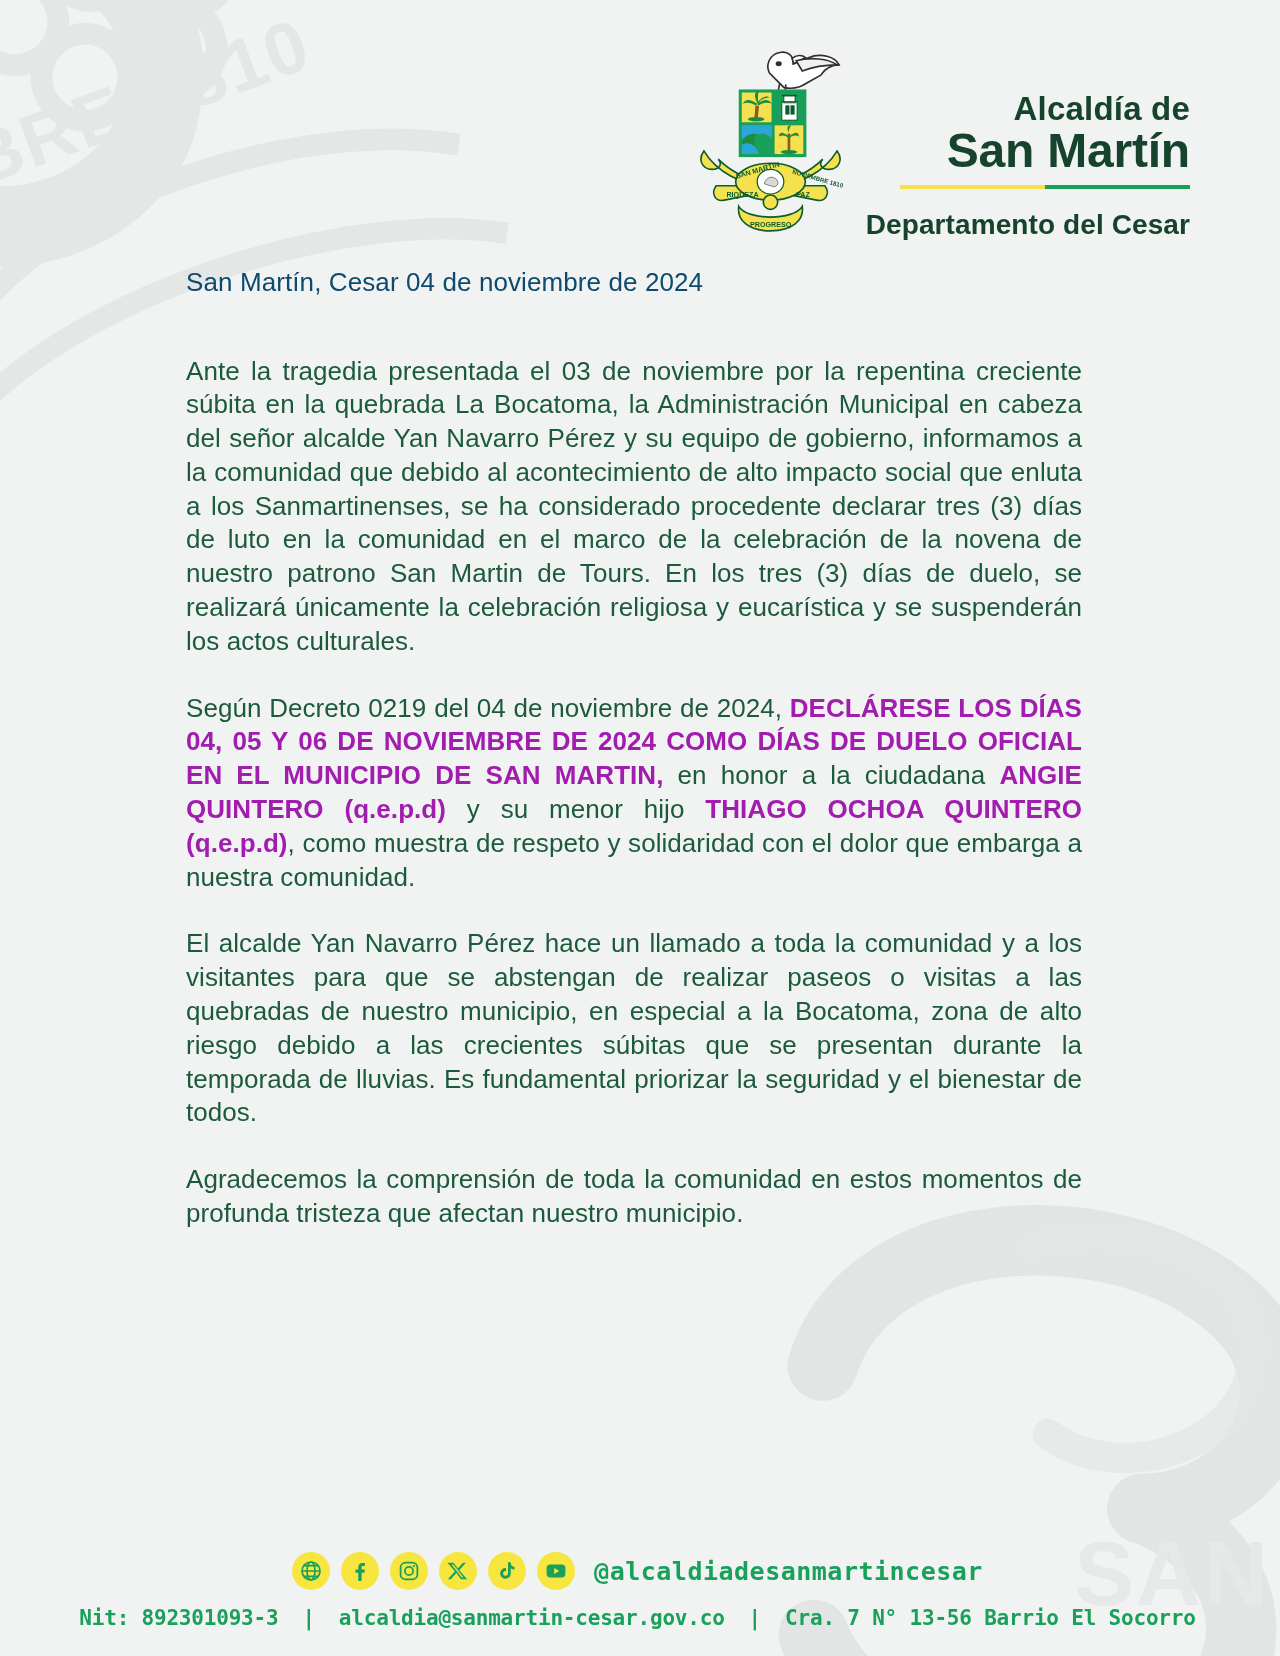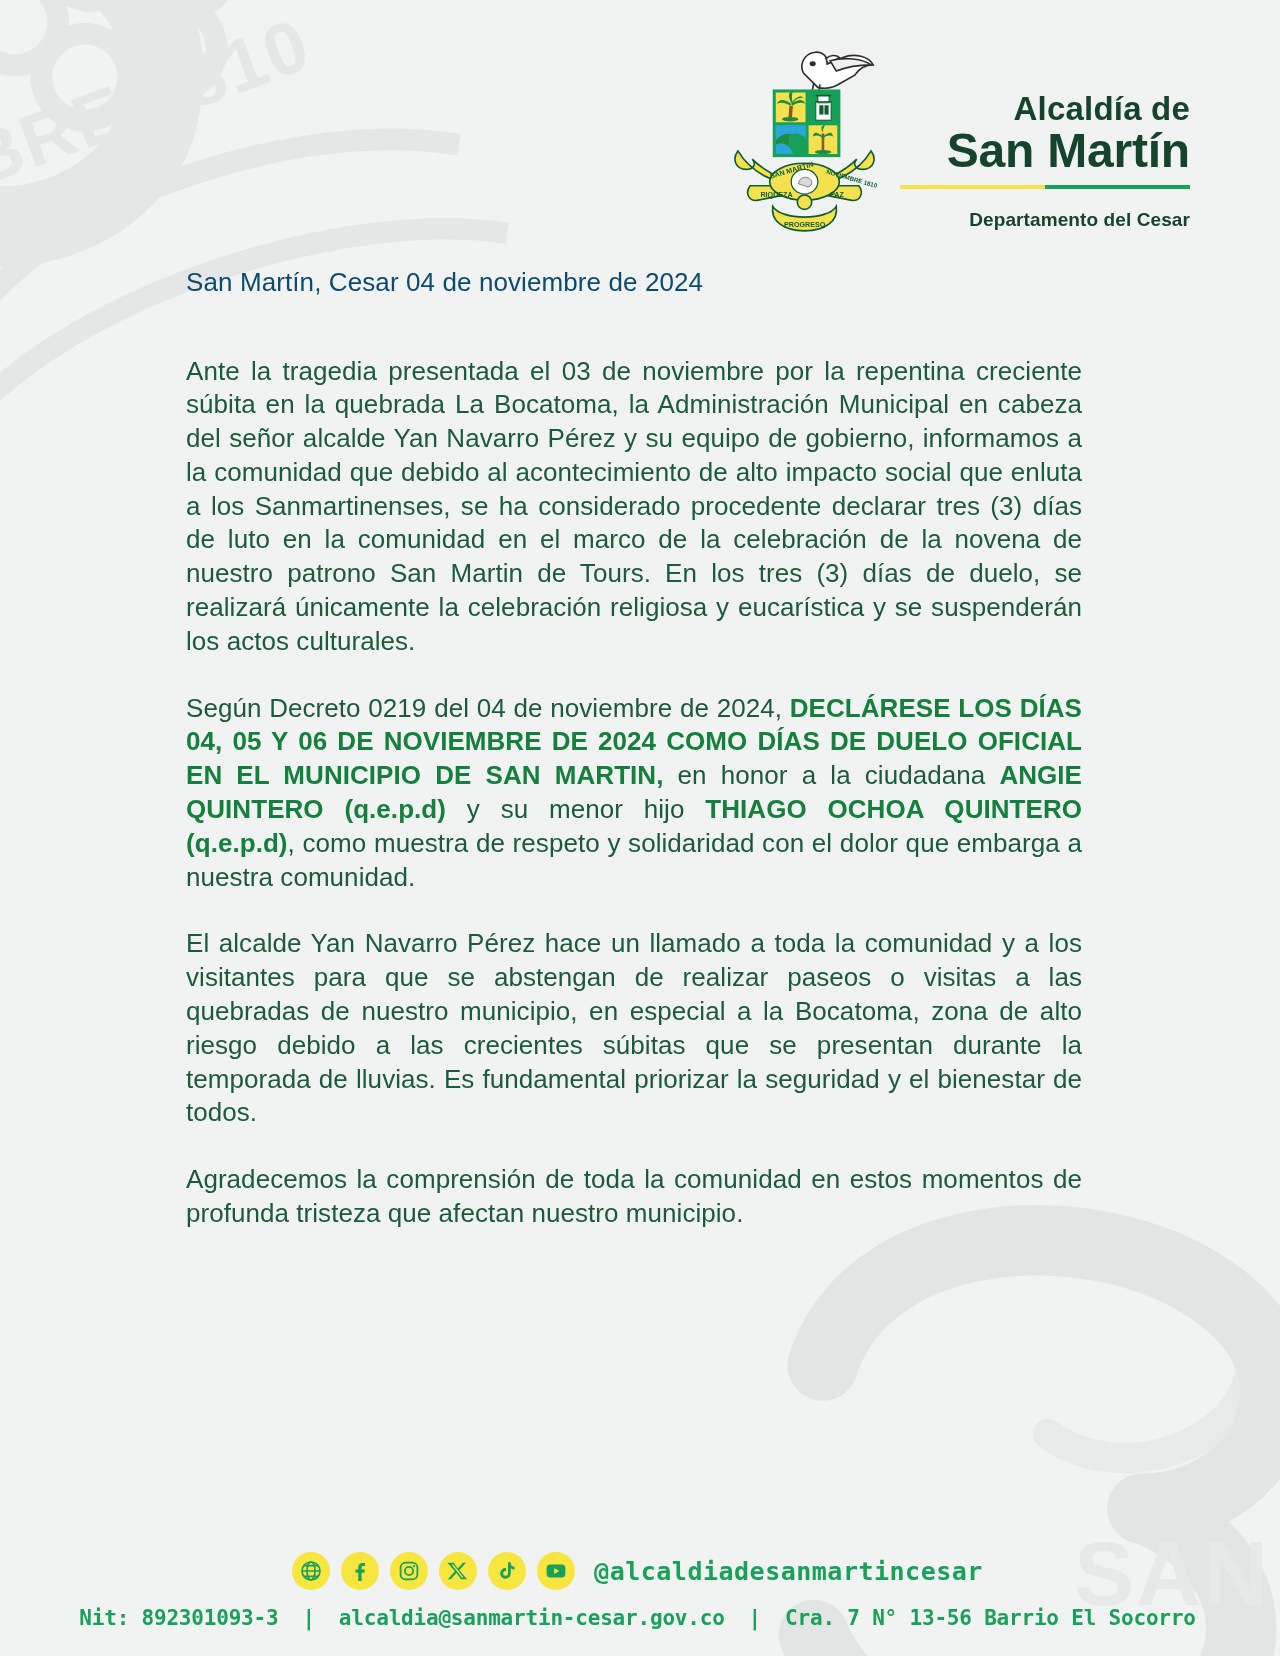--- a/index.html
+++ b/index.html
@@ -147,21 +147,21 @@
   .brand-rule {
     display: flex;
     height: 4px;
     margin: 9px 0 7px auto;
     width: 290px;
   }
   .brand-rule .seg-yellow { flex: 1; background: #f5e14d; }
   .brand-rule .seg-green  { flex: 1; background: #18a05a; }
   .brand-line3 {
     font-weight: 700;
-    font-size: 19px;
+    font-size: 28px;
     line-height: 1.1;
     color: #15432c;
     letter-spacing: .1px;
     margin-top: 21px;
   }
 
   
   .body-wrap {
     padding: 16px 198px 0 186px;
     flex: 1 1 auto;
@@ -180,21 +180,21 @@
     line-height: 1.30;
     color: #1c5a3c;
     text-align: justify;
     margin-bottom: 33px;
     letter-spacing: .05px;
     hyphens: none;
   }
   .para:last-child { margin-bottom: 0; }
   .para b, .para strong {
     font-weight: 700;
-    color: #15803d;
+    color: #a21caf;
   }
 
   
   .footer {
     flex: 0 0 auto;
     padding: 0 5px 26px 0;
   }
 
   .social-row {
     display: flex;

